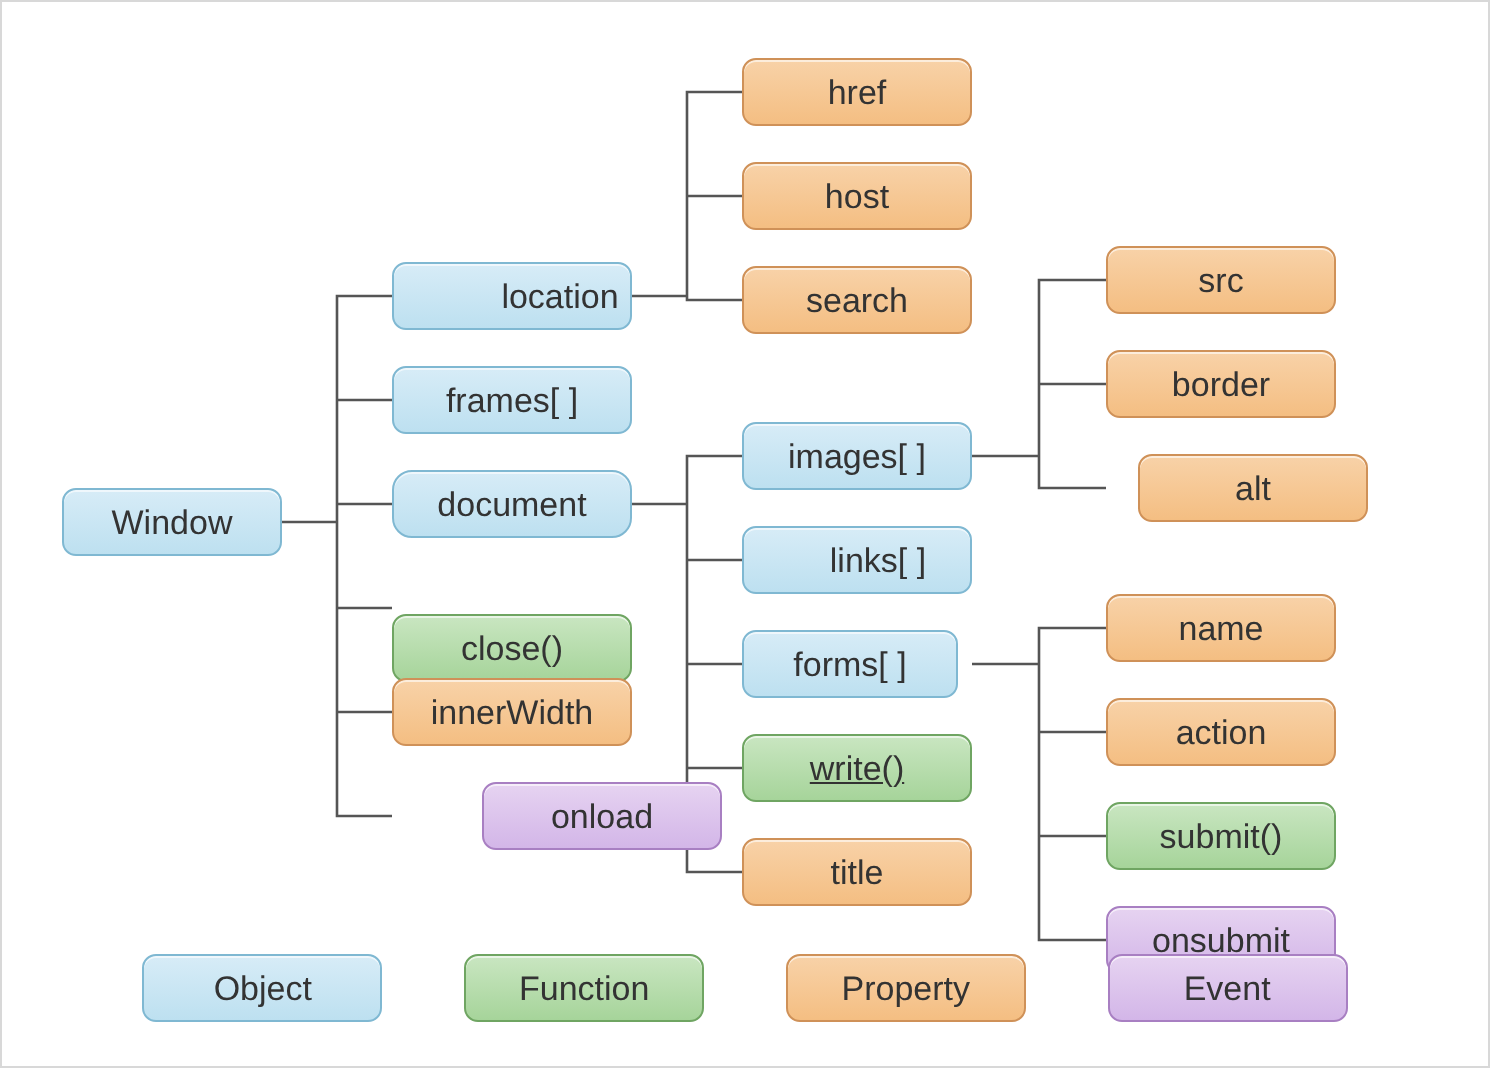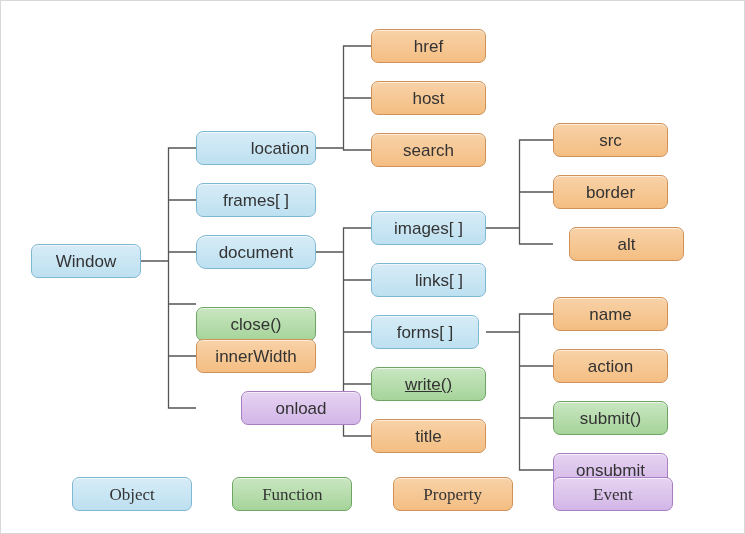--- a/index.html
+++ b/index.html
@@ -24,21 +24,20 @@
     box-shadow:inset 0 1px 0 rgba(255,255,255,.6);
   }
   .obj{ background:linear-gradient(#d7ecf7,#bde0f0); border-color:#7fb8d2;}
   .fun{ background:linear-gradient(#c9e6c1,#a6d49a); border-color:#6fa562;}
   .prop{background:linear-gradient(#f8d2a8,#f4be82); border-color:#cf9158;}
   .evt{ background:linear-gradient(#e6d3f1,#d3b6e8); border-color:#a87fc2;}
   .legend .node{position:static;display:inline-block;vertical-align:top;}
   .legend{
     position:absolute;left:0;right:0;bottom:22px;
     text-align:center;
-    font-family:Liberation Serif, serif;
   }
   .legend .node{width:120px;margin:0 18px;}
   svg{position:absolute;left:0;top:0;pointer-events:none;}
   svg path{stroke:#555;stroke-width:1.3;fill:none;}
 </style>
 </head>
 <body>
 
 <svg id="wires" width="745" height="534">
     <path d="M 140 260 H 167.5 M 167.5 260 V 147 H 195 M 167.5 260 V 199 H 195 M 167.5 260 V 251 H 195 M 167.5 260 V 303 H 195 M 167.5 260 V 355 H 195 M 167.5 260 V 407 H 195"></path>

